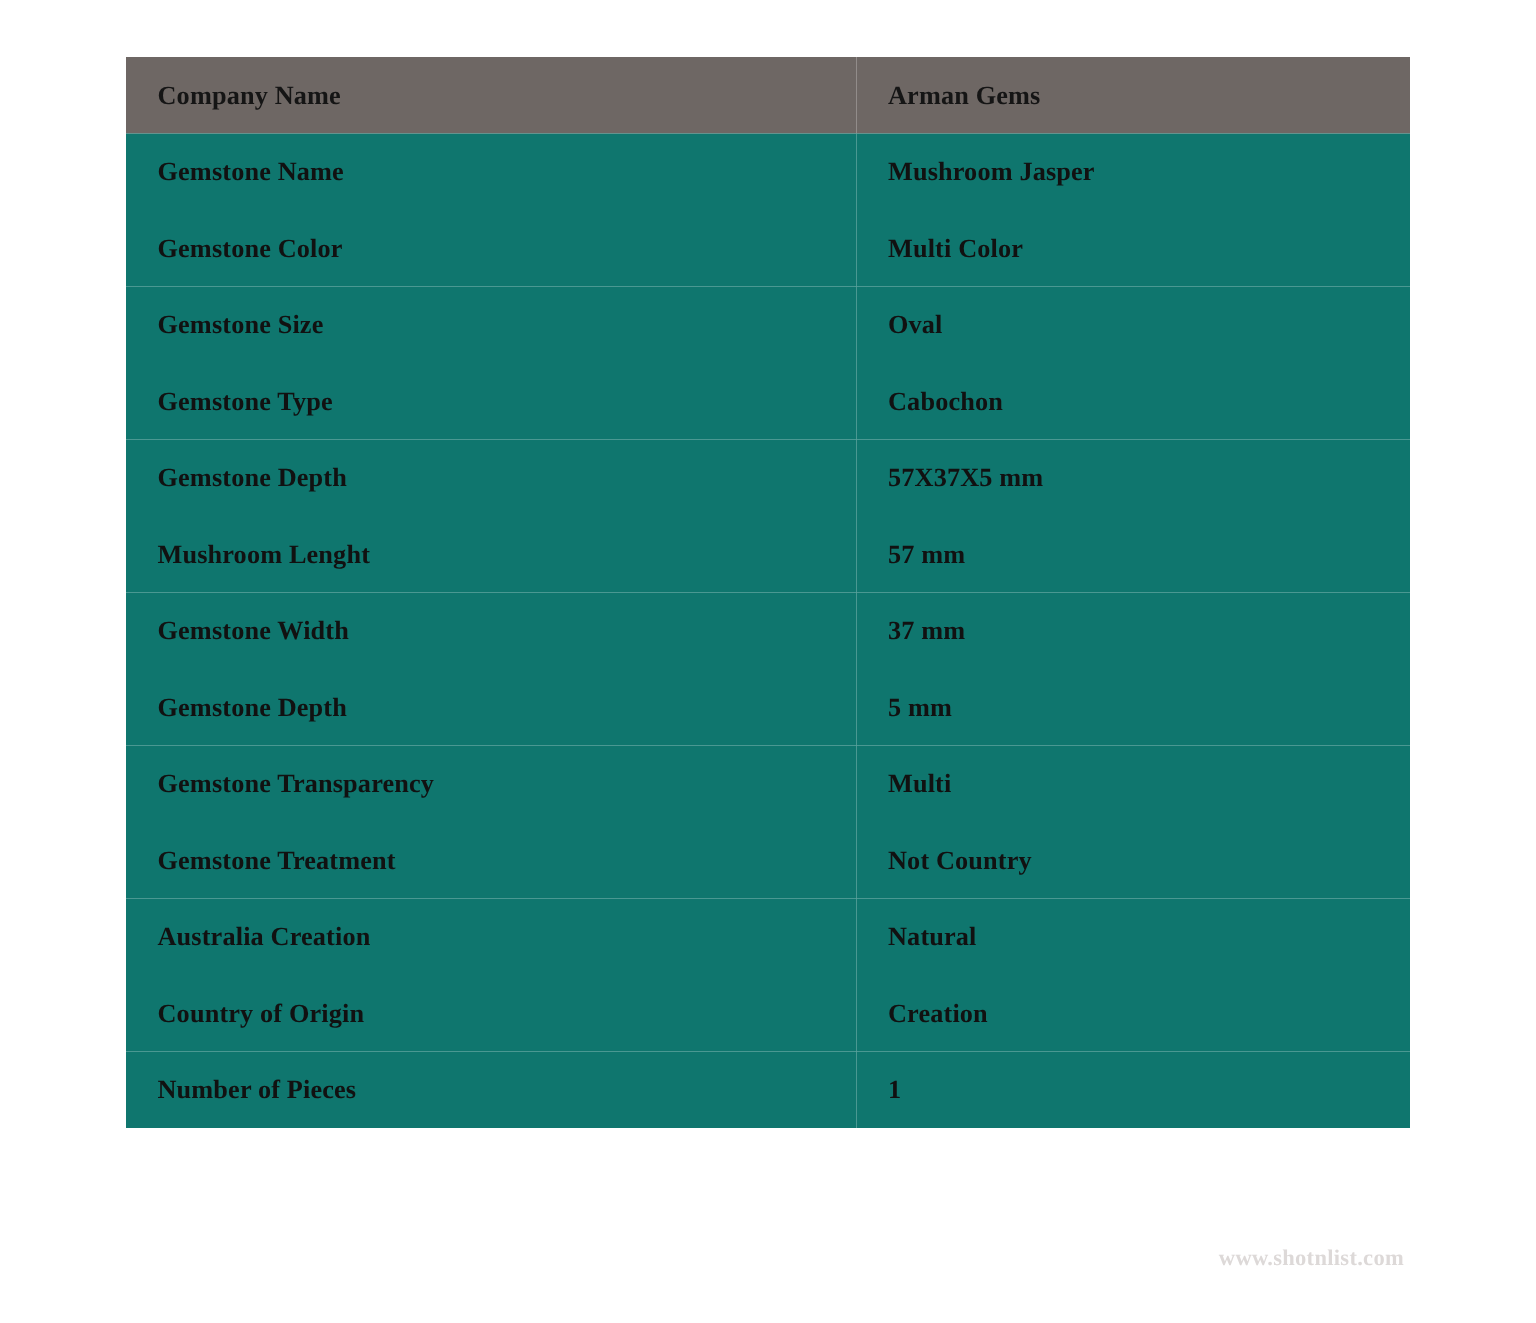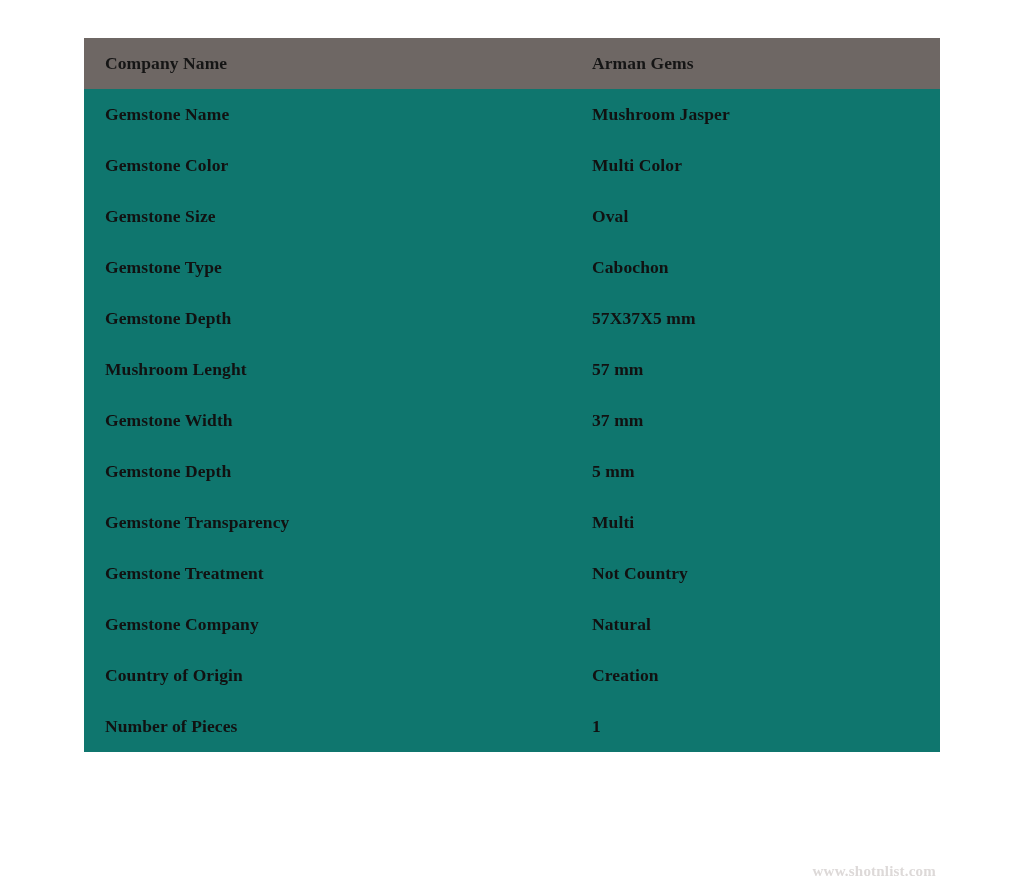--- a/index.html
+++ b/index.html
@@ -58,21 +58,20 @@
 
   .watermark {
     position: absolute;
     right: 88px;
     top: 831px;
     font-size: 15px;
     font-weight: bold;
     color: #ddd9d8;
     font-family: "Liberation Serif", "DejaVu Serif", serif;
     letter-spacing: 0.2px;
-    margin-top: 32px;
   }
 </style>
 </head>
 <body>
 
 <div class="sheet">
 
   <table class="spec-table">
     <colgroup>
       <col class="label-col">
@@ -162,21 +161,21 @@
       <tr class="shade-row">
         <td>
           <div class="cell cell-label">Gemstone Treatment</div>
         </td>
         <td>
           <div class="cell cell-value">Not Country</div>
         </td>
       </tr>
       <tr class="plain-row">
         <td>
-          <div class="cell cell-label">Gemstone Company</div>
+          <div class="cell cell-label">Australia Creation</div>
         </td>
         <td>
           <div class="cell cell-value">Natural</div>
         </td>
       </tr>
       <tr class="shade-row">
         <td>
           <div class="cell cell-label">Country of Origin</div>
         </td>
         <td>

